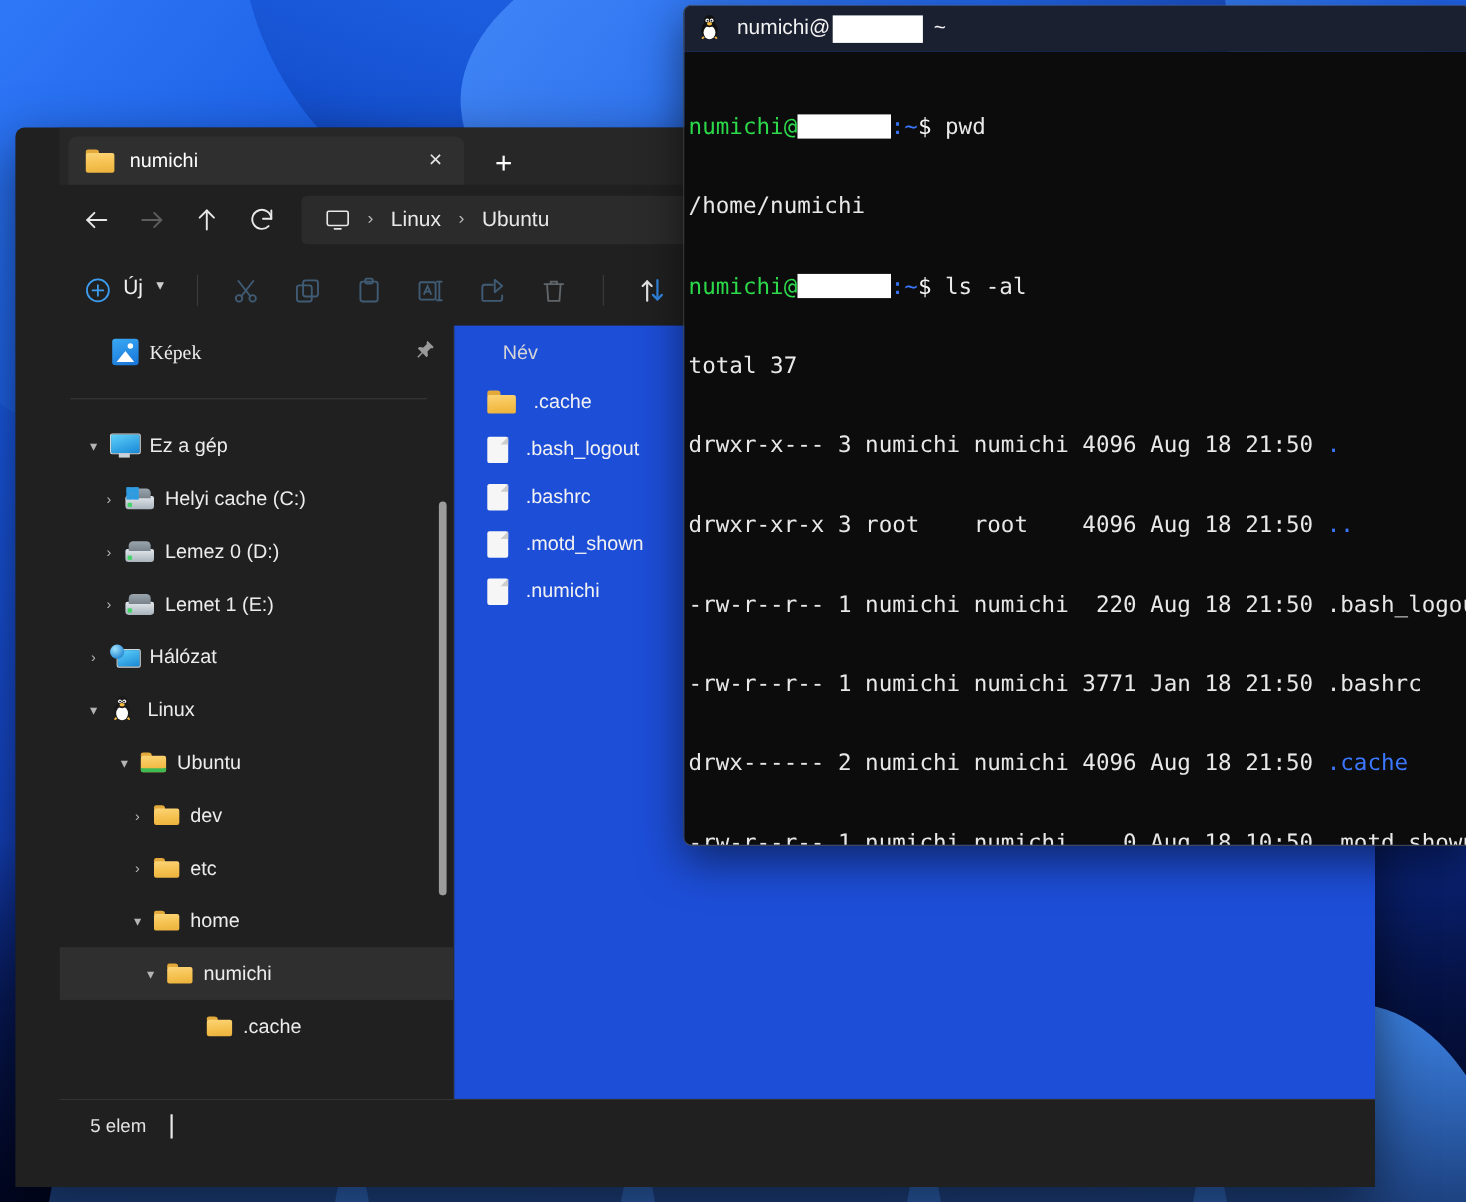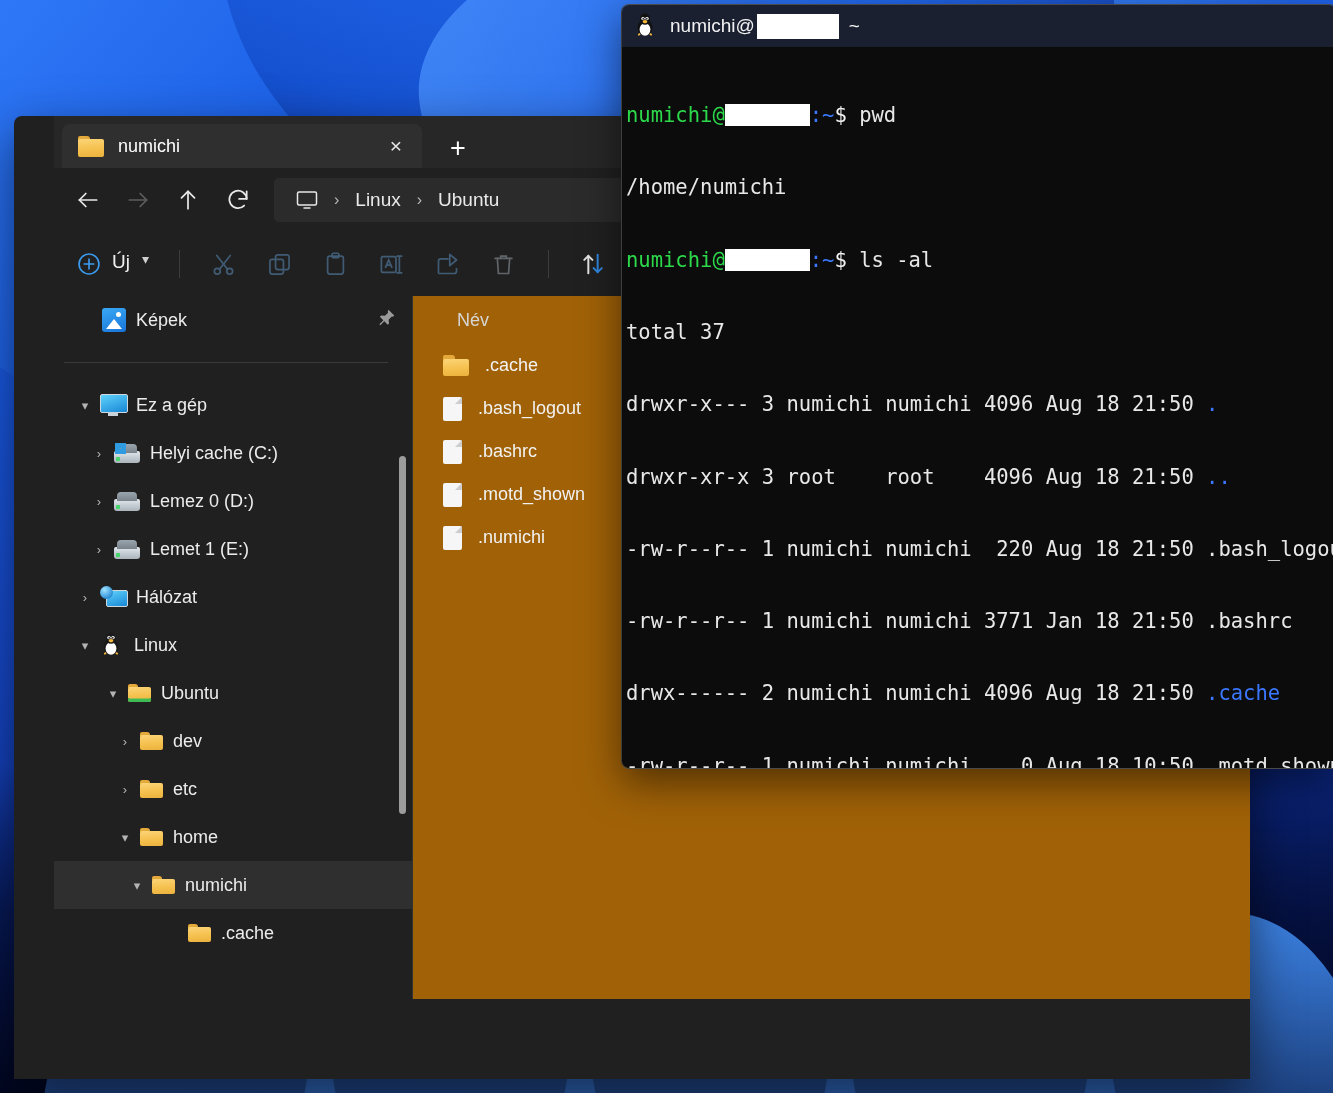--- a/index.html
+++ b/index.html
@@ -135,21 +135,21 @@
   }
   .sb-label { margin-left: 10px; white-space: nowrap; }
   .pin { margin-left: auto; color: #9a9a9a; }
   .sb-sep { height: 1px; background: #3a3a3a; margin: 18px 24px 18px 10px; }
   .sb-scroll {
     position: absolute; right: 6px; top: 160px;
     width: 7px; height: 358px; background: #9c9c9c; border-radius: 4px;
   }
   .vdiv { width: 1px; background: #333333; }
 
-  .filelist { flex: 1; background: #a16207; }
+  .filelist { flex: 1; background: #1d4ed8; }
   .fl-head { height: 48px; display: flex; align-items: center; padding-left: 44px; }
   .fl-head span { color: #d6d6d6; font-size: 18px; }
   .fl-row {
     height: 43px; display: flex; align-items: center; padding-left: 30px;
     color: #f2f2f2; font-size: 18px; gap: 16px;
   }
 
   .statusbar {
     height: 48px; border-top: 1px solid #333333;
     display: flex; align-items: center; padding-left: 28px; gap: 22px;
@@ -414,21 +414,21 @@
             <path d="M12.5 15.5L16 19l3.5-3.5"></path>
           </g>
       </svg>
     </div>
   </div>
 
   <div class="body">
 
     <div class="sidebar">
 
-      <div class="sb-row" style="padding-left:48px;">
+      <div class="sb-row" style="padding-left:48px;font-family:Liberation Serif, serif;">
         <span class="pic-ico"></span>
         <span class="sb-label">Képek</span>
         <span class="pin">
           <svg width="19" height="19" viewBox="0 0 24 24" fill="currentColor">
               <path d="M14.5 2.2l7.3 7.3-1.6 1.6-1.5-.4-4 4 .5 4.8-1.6 1.6-4.4-4.4-5 5-1.2-1.2 5-5L3.6 11l1.6-1.6 4.8.5 4-4-.4-1.5z"></path>
             </svg>
         </span>
       </div>
       <div class="sb-sep"></div>
 
@@ -537,20 +537,24 @@
         <span class="file-ico"></span>
         <span>.motd_shown</span>
       </div>
       <div class="fl-row">
         <span class="file-ico"></span>
         <span>.numichi</span>
       </div>
     </div>
   </div>
 
+  <div class="statusbar">
+    <span>5 elem</span>
+    <span class="sb-caret"></span>
+  </div>
 </div>
 
 <div id="terminal">
   <div class="term-title">
     <span class="tux">
       <svg width="22" height="24" viewBox="0 0 22 24">
         <ellipse cx="11" cy="14.5" rx="7.5" ry="8.3" fill="#111"></ellipse>
         <ellipse cx="11" cy="16.5" rx="5.4" ry="6.2" fill="#fdfdfd"></ellipse>
         <ellipse cx="11" cy="6.2" rx="5" ry="5.6" fill="#111"></ellipse>
         <circle cx="9" cy="5.6" r="1.7" fill="#fff"></circle>

